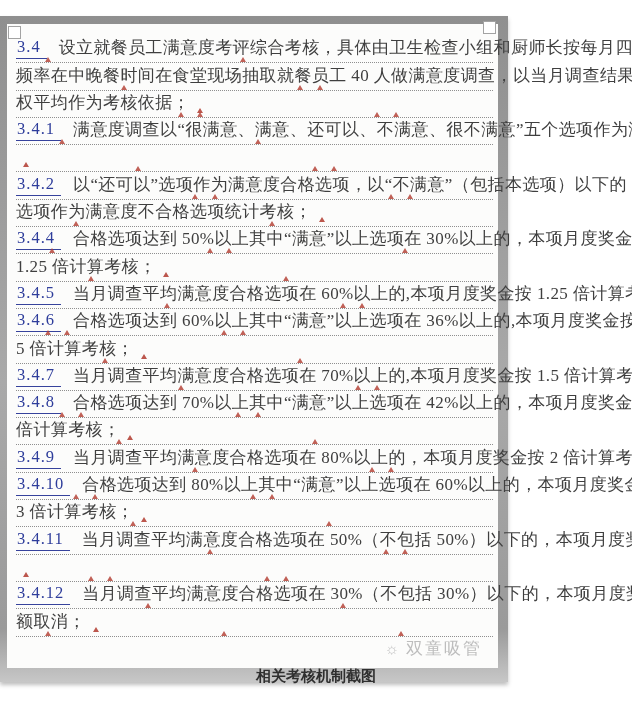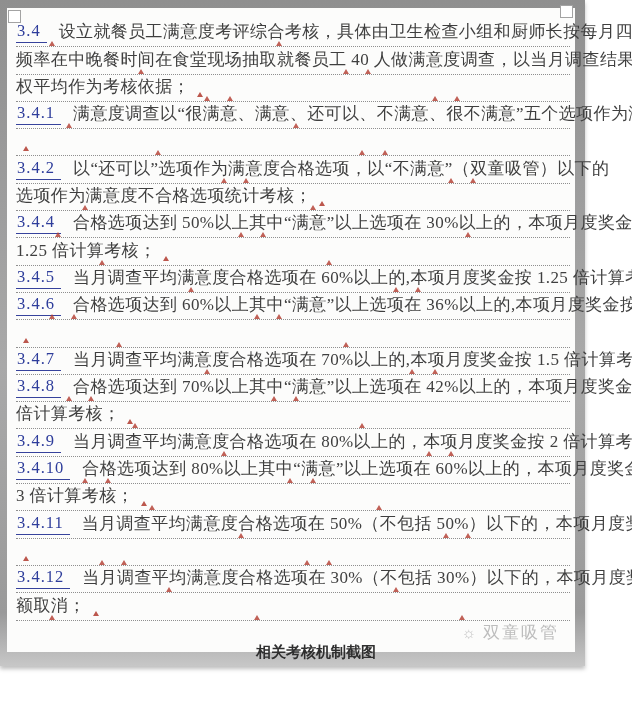--- a/index.html
+++ b/index.html
@@ -3,21 +3,21 @@
 <meta charset="utf-8">
 <style>
   * { margin:0; padding:0; box-sizing:border-box; }
   body { background:#ffffff; width:632px; height:711px; overflow:hidden;
          font-family:"Liberation Serif","DejaVu Serif",serif; }
 
   .stage { position:relative; width:632px; height:711px; background:#ffffff; }
 
   
   .shot-frame {
-    position:absolute; left:0; top:0; width:585px; height:666px;
+    position:absolute; left:0; top:16px; width:508px; height:666px;
     background:linear-gradient(180deg,#8f8f8f 0%, #a9a9a9 55%, #9a9a9a 92%, #c7c7c7 100%);
     box-shadow:0 3px 4px rgba(0,0,0,.25);
   }
 
   
   .doc-page {
     position:absolute; left:7px; top:8px; right:10px; bottom:14px;
     background:#fcfcfb;
   }
 
@@ -58,21 +58,21 @@
 
   .watermark {
     position:absolute; right:16px; bottom:8px;
     color:#bdbdbd; font-size:17px; letter-spacing:2px;
     display:flex; align-items:center; gap:5px;
     font-family:"Liberation Sans","DejaVu Sans",sans-serif;
   }
   .watermark .wm-icon { font-size:16px; color:#c6c6c6; }
 
   .caption {
-    position:absolute; left:0; right:0; top:643px;
+    position:absolute; left:0; right:0; top:667px;
     text-align:center; font-weight:bold; font-size:15px; color:#2f2f2f;
     font-family:"Liberation Sans","DejaVu Sans",sans-serif;
   }
 </style>
 </head>
 <body>
 
 <div class="stage">
 
   <div class="shot-frame">
@@ -108,21 +108,21 @@
             <span class="mark" style="left: 50%;"></span>
           </div>
           <div class="line">
             <span class="mark-inline"></span>
             <span class="mark" style="left: 62%;"></span>
             <span class="mark" style="left: 25%;"></span>
             <span class="mark" style="left: 66%;"></span>
           </div>
           <div class="line">
             <span class="clause-num">3.4.2</span>
-            <span>以“还可以”选项作为满意度合格选项，以“不满意”（双童吸管）以下的</span>
+            <span>以“还可以”选项作为满意度合格选项，以“不满意”（包括本选项）以下的</span>
             <span class="mark" style="left: 37%;"></span>
             <span class="mark" style="left: 78%;"></span>
             <span class="mark" style="left: 41%;"></span>
             <span class="mark" style="left: 82%;"></span>
           </div>
           <div class="line">
             <span>选项作为满意度不合格选项统计考核；</span>
             <span class="mark-inline"></span>
             <span class="mark" style="left: 12%;"></span>
             <span class="mark" style="left: 53%;"></span>
@@ -150,20 +150,21 @@
           </div>
           <div class="line">
             <span class="clause-num">3.4.6</span>
             <span>合格选项达到 60%以上其中“满意”以上选项在 36%以上的,本项月度奖金按 1.</span>
             <span class="mark" style="left: 43%;"></span>
             <span class="mark" style="left: 6%;"></span>
             <span class="mark" style="left: 47%;"></span>
             <span class="mark" style="left: 10%;"></span>
           </div>
           <div class="line">
+            <span>5 倍计算考核；</span>
             <span class="mark-inline"></span>
             <span class="mark" style="left: 18%;"></span>
             <span class="mark" style="left: 59%;"></span>
           </div>
           <div class="line">
             <span class="clause-num">3.4.7</span>
             <span>当月调查平均满意度合格选项在 70%以上的,本项月度奖金按 1.5 倍计算考核；</span>
             <span class="mark" style="left: 71%;"></span>
             <span class="mark" style="left: 34%;"></span>
             <span class="mark" style="left: 75%;"></span>

